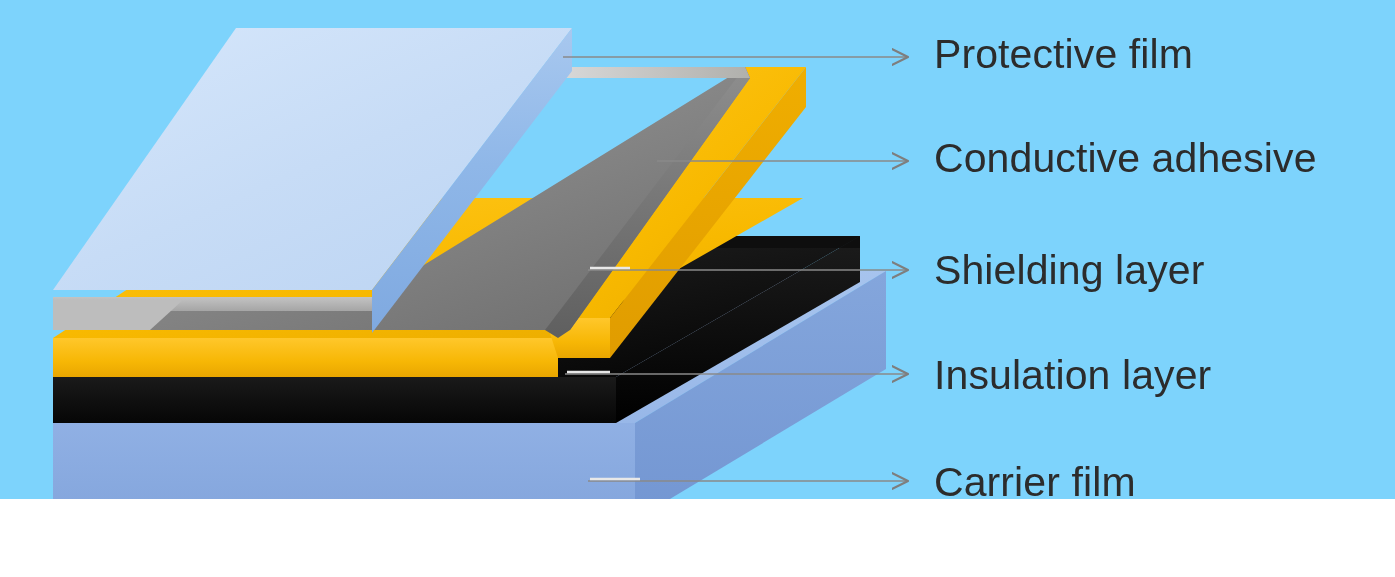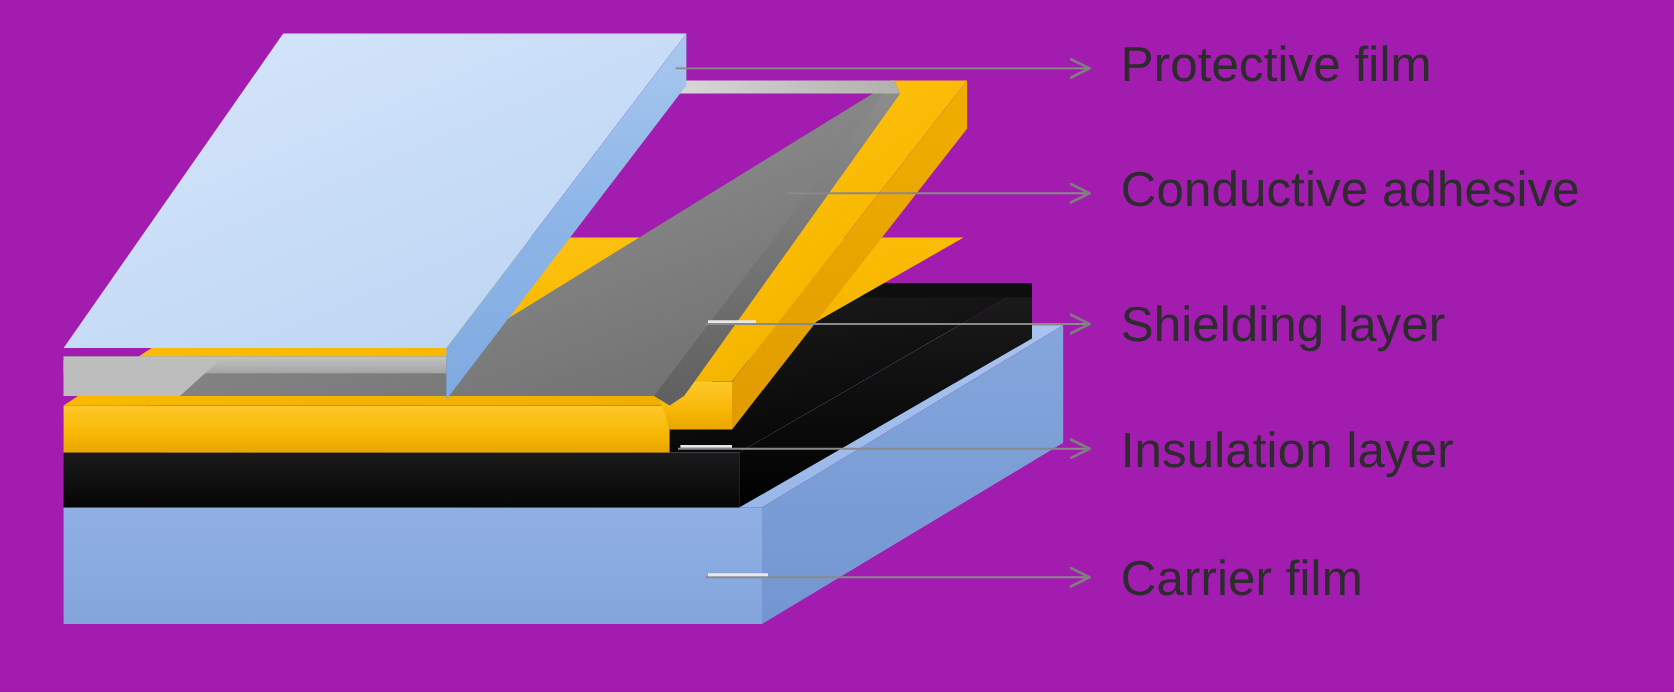--- a/index.html
+++ b/index.html
@@ -7,22 +7,22 @@
     margin: 0;
     padding: 0;
     background: #ffffff;
   }
   body {
     font-family: "Liberation Sans", "DejaVu Sans", sans-serif;
   }
   #stage {
     position: relative;
     width: 1395px;
-    height: 577px;
-    background: #a21caf;
+    height: 499px;
+    background: #7dd3fc;
     overflow: hidden;
   }
   #diagram-svg {
     position: absolute;
     left: 0;
     top: 0;
     width: 1395px;
     height: 577px;
     display: block;
   }

